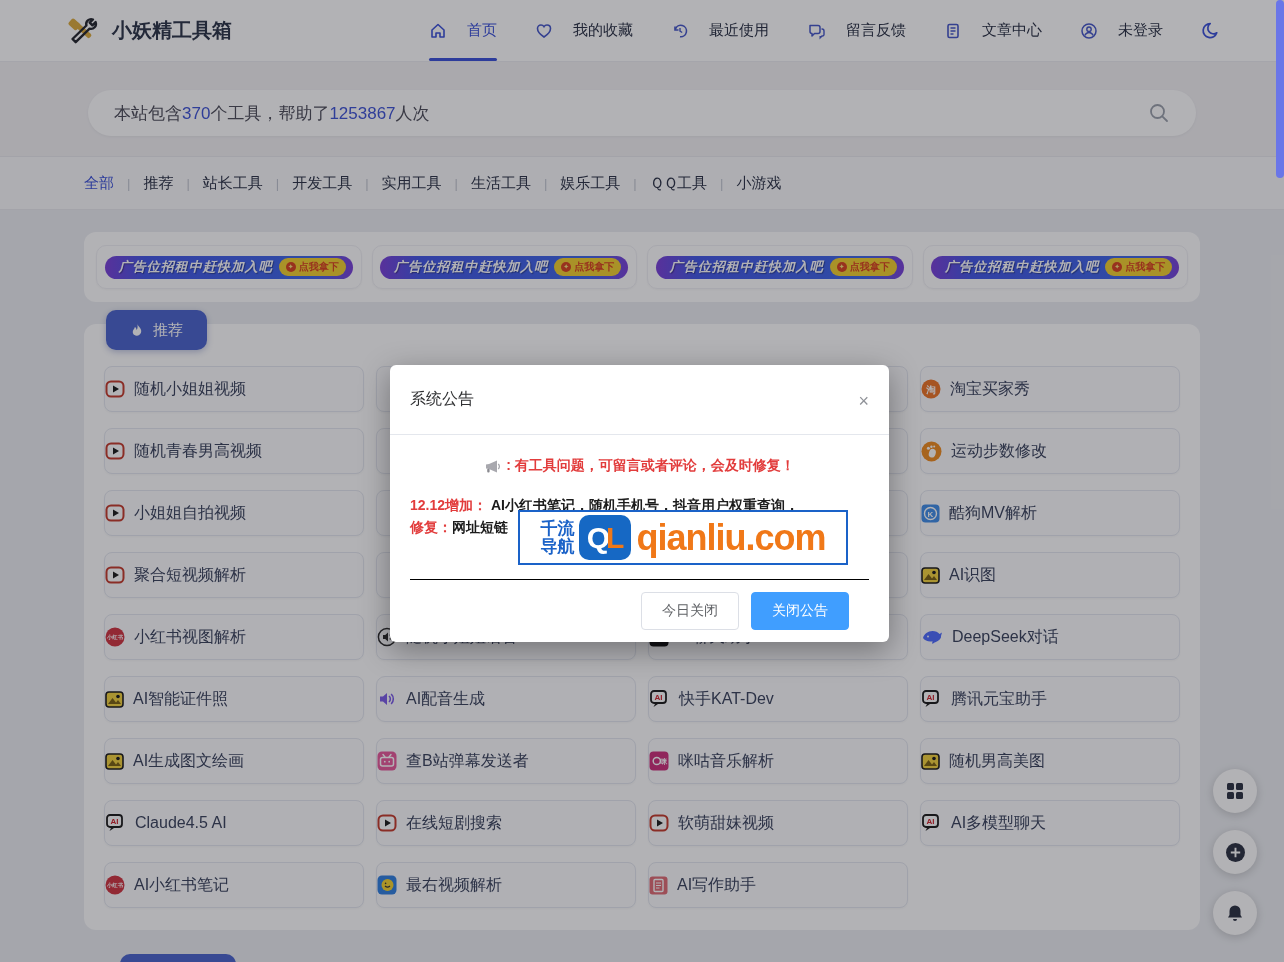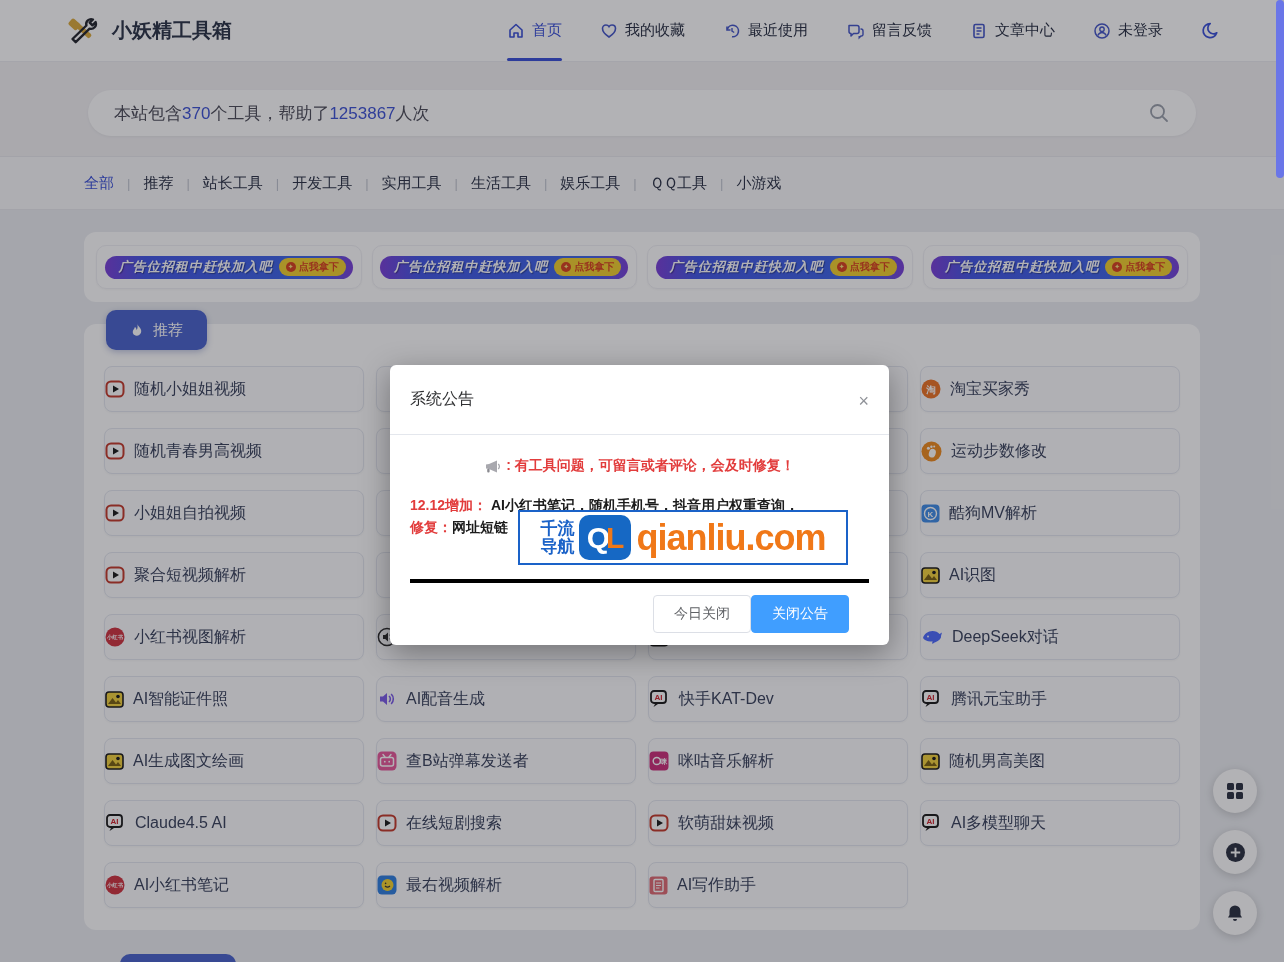--- a/index.html
+++ b/index.html
@@ -4,21 +4,21 @@
 <style>
   html,body{margin:0;padding:0;}
   .page{position:relative;width:1284px;height:962px;overflow:hidden;background:#eceef2;
         font-family:"Liberation Sans","DejaVu Sans",sans-serif;}
   
   .navbar{height:62px;background:#ffffff;display:flex;align-items:center;padding:0 64px;
           border-bottom:1px solid #ececf1;box-sizing:border-box;}
   .brand{display:flex;align-items:center;gap:12px;}
   .brand-title{font-size:20px;font-weight:bold;color:#2b3347;}
   .nav-menu{margin-left:auto;display:flex;align-items:center;gap:38px;height:100%;}
-  .nav-item{display:flex;align-items:center;gap:7px;font-size:15px;color:#272e42;height:100%;
+  .nav-item{display:flex;align-items:center;gap:20px;font-size:15px;color:#272e42;height:100%;
             position:relative;cursor:pointer;white-space:nowrap;}
   .nav-item.active{color:#3a50d8;}
   .nav-item.active::after{content:"";position:absolute;bottom:0;left:0;right:0;height:3px;
             border-radius:2px;background:#3a50d8;}
   .ic{display:inline-flex;align-items:center;justify-content:center;}
   
   .search-section{background:#f3f2f4;padding:28px 88px 20px;}
   .search-pill{height:46px;background:#fff;border-radius:23px;display:flex;align-items:center;
                padding:0 26px;font-size:17px;color:#4d4d59;box-shadow:0 1px 3px rgba(0,0,0,.05);cursor:text;}
   .search-pill .num{color:#3d52d5;}
@@ -74,22 +74,22 @@
   .red{color:#e23c3c;}
   .fix-line{display:flex;align-items:flex-start;font-weight:bold;color:#1c1c1c;padding-bottom:4px;}
   .ql-logo{margin-left:10px;margin-top:-9px;width:330px;height:55px;border:2px solid #1a62c8;background:#fff;
            display:flex;align-items:center;justify-content:center;gap:5px;box-sizing:border-box;flex:none;}
   .ql-left{font-size:17px;font-weight:bold;color:#1a62c8;line-height:1.05;text-align:center;}
   .ql-tile{width:52px;height:45px;background:#1668c4;border-radius:10px;display:flex;align-items:center;
            justify-content:center;font-weight:bold;font-size:30px;flex:none;}
   .ql-tile .q{color:#fff;}
   .ql-tile .l{color:#f07818;margin-left:-4px;}
   .ql-domain{font-size:36px;color:#f07818;letter-spacing:-1px;white-space:nowrap;}
-  .modal-footer{margin-top:10px;border-top:4px solid #000000;padding:12px 20px;display:flex;
-                justify-content:flex-end;}
+  .modal-footer{margin-top:10px;border-top:1px solid #000000;padding:12px 20px;display:flex;
+                justify-content:flex-end;gap:12px;}
   .btn{font-size:14px;border-radius:4px;padding:9px 20px;cursor:pointer;border:1px solid transparent;}
   .btn-default{background:#fff;border-color:#dcdfe6;color:#606266;}
   .btn-primary{background:#409eff;border-color:#409eff;color:#fff;}
 </style>
 </head>
 <body>
 
 <div class="page">
 
   <div class="navbar">

